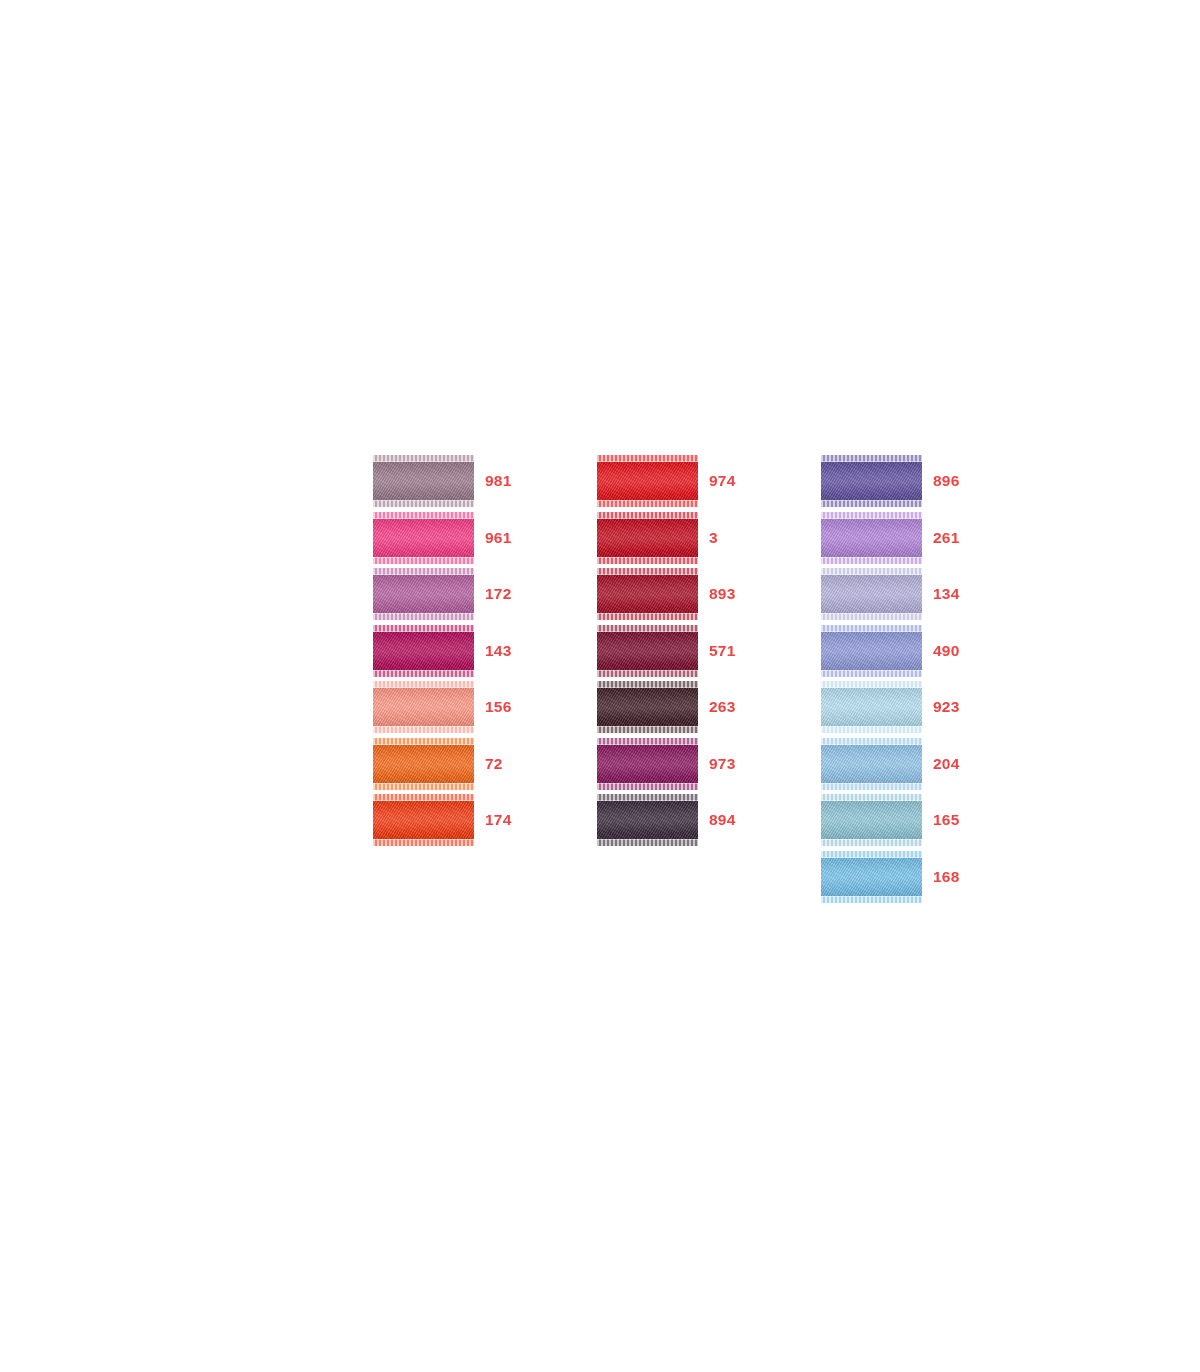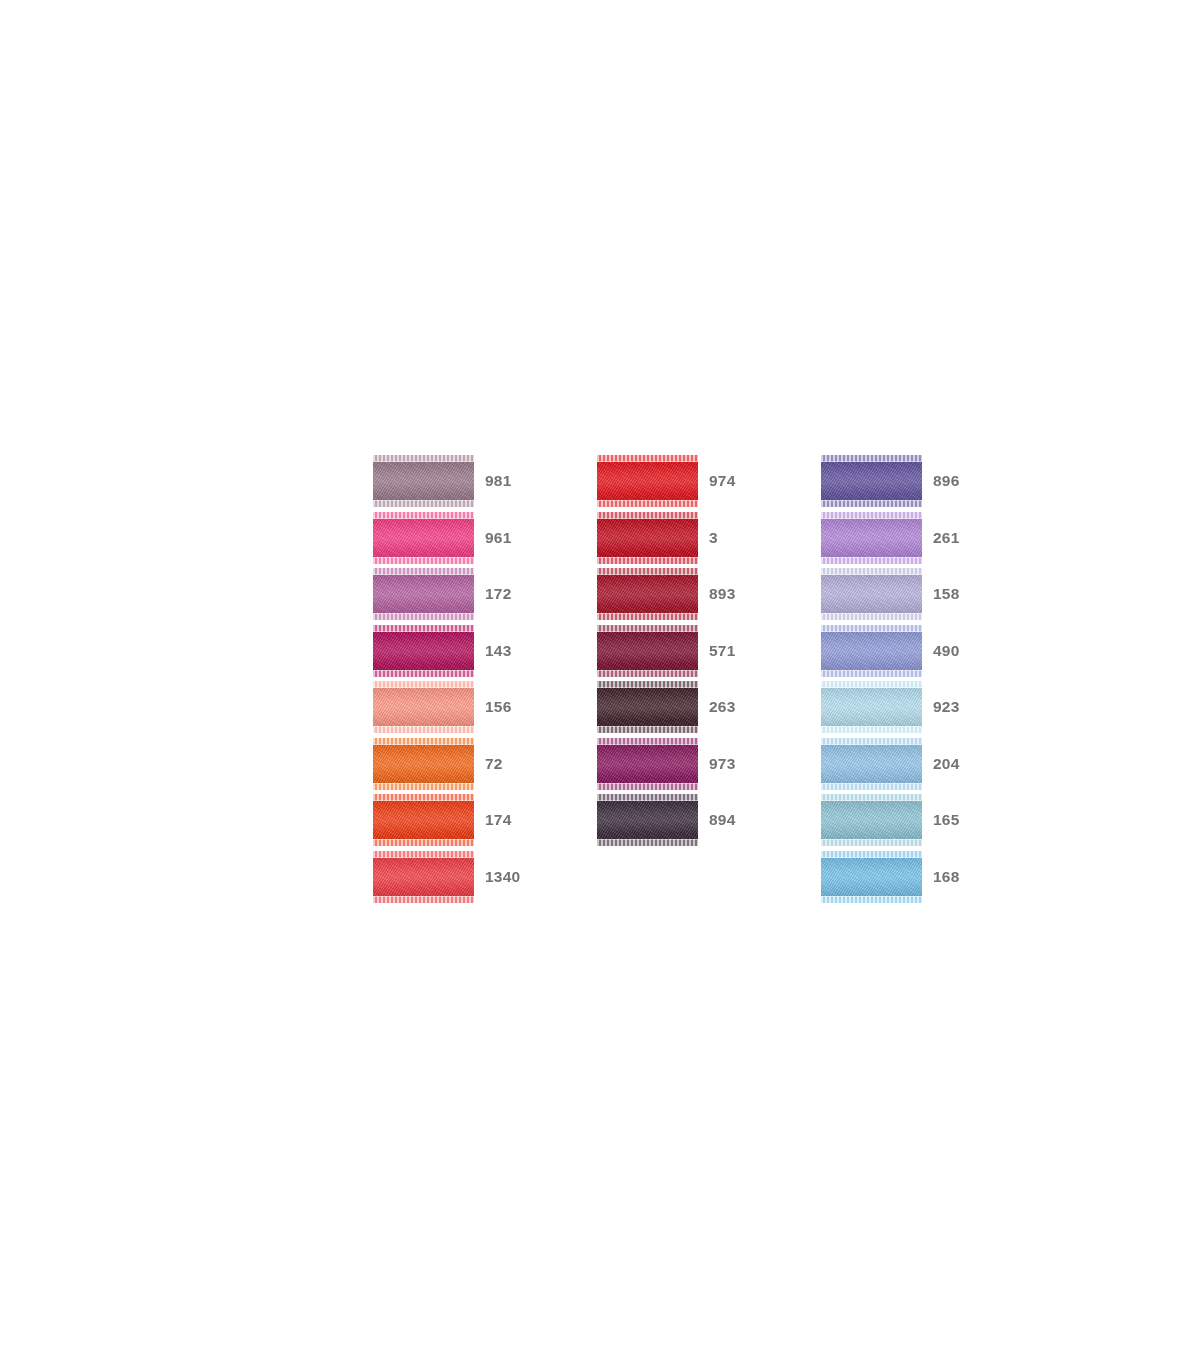--- a/index.html
+++ b/index.html
@@ -121,21 +121,21 @@
     left: 0; right: 0; top: 0;
     height: 1px;
     background: rgba(255,255,255,0.45);
   }
 
   
   .swatch-code {
     margin-left: 11px;
     font-size: 15.5px;
     font-weight: bold;
-    color: #737373;
+    color: #ef4444;
     letter-spacing: 0.2px;
     white-space: nowrap;
     line-height: 1;
     width: 50px;
   }
 </style>
 </head>
 <body>
 
 <div id="chart-root">
@@ -253,37 +253,20 @@
               <div class="edgeline"></div>
             </div>
             <div class="picot bottom" style="background-color: rgb(242, 60, 20);">
               <div class="wash"></div>
               <div class="loops"></div>
               <div class="edgeline"></div>
             </div>
           </div>
           <div class="swatch-code">174</div>
         </div>
-        <div class="swatch-row">
-          <div class="ribbon" style="background-color: rgb(239, 60, 68);">
-            <div class="weave"></div>
-            <div class="lustre"></div>
-            <div class="picot top" style="background-color: rgb(239, 60, 68);">
-              <div class="wash"></div>
-              <div class="loops"></div>
-              <div class="edgeline"></div>
-            </div>
-            <div class="picot bottom" style="background-color: rgb(239, 60, 68);">
-              <div class="wash"></div>
-              <div class="loops"></div>
-              <div class="edgeline"></div>
-            </div>
-          </div>
-          <div class="swatch-code">1340</div>
-        </div>
       </div>
       <div class="swatch-column">
         <div class="swatch-row">
           <div class="ribbon" style="background-color: rgb(230, 22, 28);">
             <div class="weave"></div>
             <div class="lustre"></div>
             <div class="picot top" style="background-color: rgb(230, 22, 28);">
               <div class="wash"></div>
               <div class="loops"></div>
               <div class="edgeline"></div>
@@ -442,21 +425,21 @@
               <div class="wash"></div>
               <div class="loops"></div>
               <div class="edgeline"></div>
             </div>
             <div class="picot bottom" style="background-color: rgb(180, 176, 218);">
               <div class="wash"></div>
               <div class="loops"></div>
               <div class="edgeline"></div>
             </div>
           </div>
-          <div class="swatch-code">158</div>
+          <div class="swatch-code">134</div>
         </div>
         <div class="swatch-row">
           <div class="ribbon" style="background-color: rgb(143, 154, 216);">
             <div class="weave"></div>
             <div class="lustre"></div>
             <div class="picot top" style="background-color: rgb(143, 154, 216);">
               <div class="wash"></div>
               <div class="loops"></div>
               <div class="edgeline"></div>
             </div>

